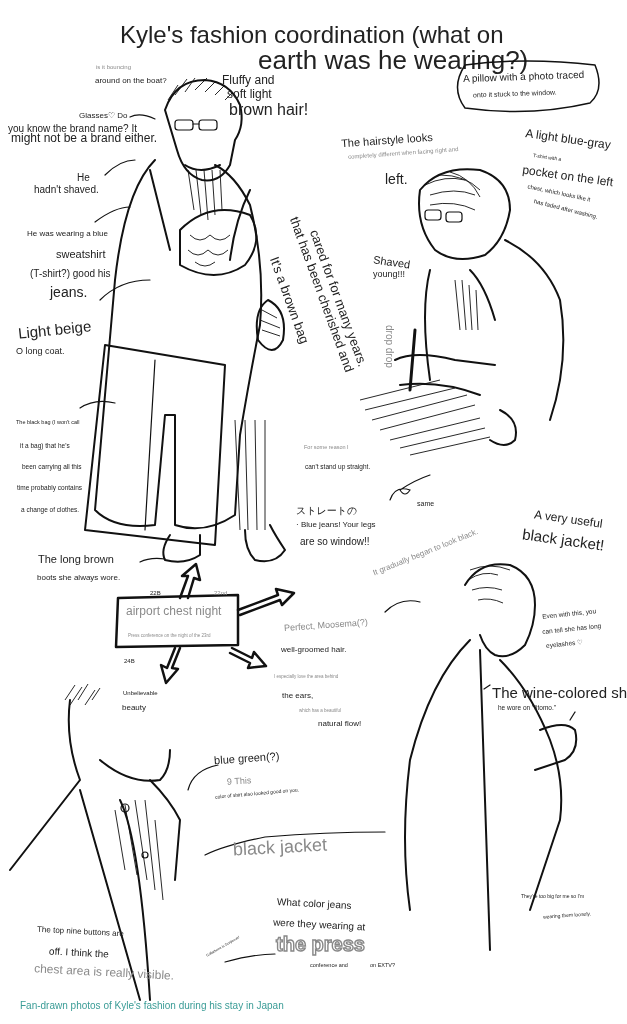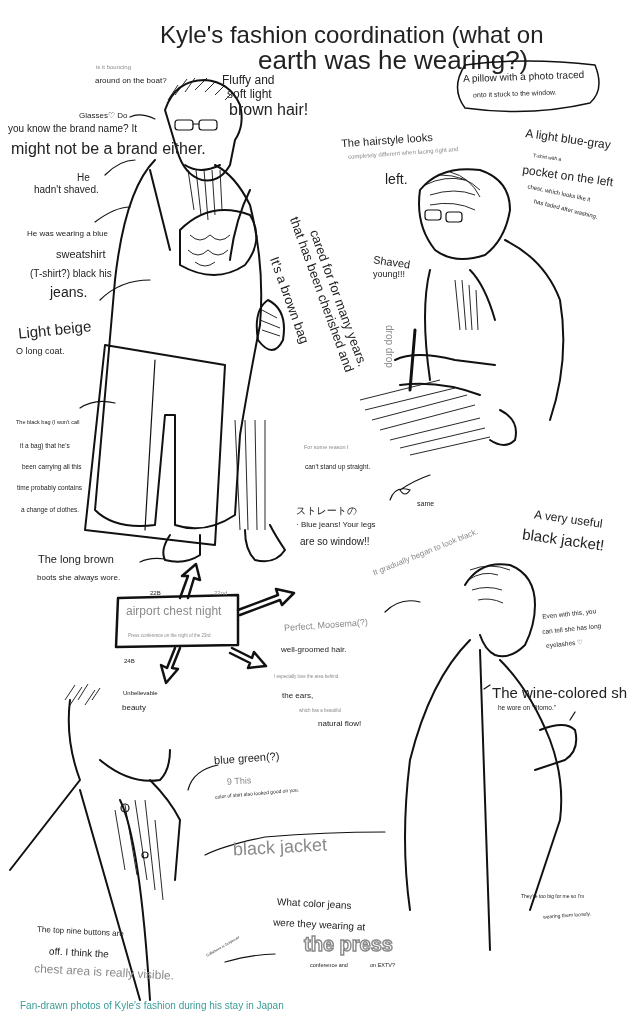--- a/index.html
+++ b/index.html
@@ -5,26 +5,26 @@
   html, body { margin:0; padding:0; background:#ffffff; }
   body { width:627px; height:1024px; position:relative; overflow:hidden; font-family:"Liberation Sans", sans-serif; color:#222; }
   .t { position:absolute; white-space:nowrap; line-height:1.1; }
   .gray { color:#8a8a8a; }
   .dark { color:#222; }
   .teal { color:#3a9c96; }
   svg { position:absolute; overflow:visible; }
   .sk { fill:none; stroke:#111; stroke-width:2; stroke-linecap:round; stroke-linejoin:round; }
   .skt { fill:none; stroke:#111; stroke-width:1.2; stroke-linecap:round; }
   .hatch { fill:none; stroke:#111; stroke-width:0.9; }
-  .outline-text { color:#fff; -webkit-text-stroke:1.4px #888; font-weight:bold;margin-left:28px; }
+  .outline-text { color:#fff; -webkit-text-stroke:1.4px #888; font-weight:bold; }
 </style>
 </head>
 <body>
 
-<div class="t dark" style="left:120px;top:22px;font-size:24px;margin-left:40px;">Kyle's fashion coordination (what on</div>
+<div class="t dark" style="left:120px;top:22px;font-size:24px;">Kyle's fashion coordination (what on</div>
 <div class="t dark" style="left:258px;top:46px;font-size:26px;">earth was he wearing?)</div>
 
 <svg style="left:0;top:0;" width="627" height="1024">
 
   <path class="sk" d="M165 110 q10 -30 40 -30 q25 2 35 25 q5 20 -5 35 l-5 25 q-10 18 -28 15 q-18 -5 -25 -30 z"></path>
   <path class="hatch" d="M168 100 l10 -15 M175 95 l12 -16 M185 92 l10 -14 M195 90 l12 -12 M205 92 l10 -10 M215 95 l10 -10 M225 100 l8 -8"></path>
 
   <rect class="skt" x="175" y="120" width="18" height="10" rx="3"></rect>
   <rect class="skt" x="199" y="120" width="18" height="10" rx="3"></rect>
   <path class="skt" d="M193 124 h6"></path>
@@ -112,38 +112,38 @@
 
 <div class="t dark" style="left:222px;top:74px;font-size:12px;">Fluffy and</div>
 <div class="t dark" style="left:227px;top:88px;font-size:12px;">soft light</div>
 <div class="t dark" style="left:229px;top:101px;font-size:16px;">brown hair!</div>
 
 <div class="t dark" style="left:463px;top:71px;font-size:10px;transform:rotate(-2deg);">A pillow with a photo traced</div>
 <div class="t dark" style="left:473px;top:90px;font-size:7px;transform:rotate(-2deg);">onto it stuck to the window.</div>
 
 <div class="t dark" style="left:79px;top:112px;font-size:8px;">Glasses♡ Do</div>
 <div class="t dark" style="left:8px;top:123px;font-size:10px;">you know the brand name? It</div>
-<div class="t dark" style="left:11px;top:140px;font-size:16px;">might not be a brand either.</div>
+<div class="t dark" style="left:11px;top:132px;font-size:12px;">might not be a brand either.</div>
 
 <div class="t dark" style="left:77px;top:172px;font-size:10px;">He</div>
 <div class="t dark" style="left:34px;top:184px;font-size:10px;">hadn't shaved.</div>
 
 <div class="t dark" style="left:341px;top:134px;font-size:11px;transform:rotate(-4deg);">The hairstyle looks</div>
 <div class="t gray" style="left:348px;top:150px;font-size:6px;transform:rotate(-4deg);">completely different when facing right and</div>
 <div class="t dark" style="left:385px;top:172px;font-size:14px;text-align:right;">left.</div>
 
 <div class="t dark" style="left:525px;top:133px;font-size:12px;transform:rotate(8deg);">A light blue-gray</div>
 <div class="t dark" style="left:533px;top:155px;font-size:5px;transform:rotate(8deg);">T-shirt with a</div>
 <div class="t dark" style="left:522px;top:170px;font-size:12px;transform:rotate(8deg);">pocket on the left</div>
 <div class="t dark" style="left:527px;top:190px;font-size:6px;transform:rotate(12deg);">chest, which looks like it</div>
 <div class="t dark" style="left:533px;top:206px;font-size:6px;transform:rotate(14deg);">has faded after washing.</div>
 
 <div class="t dark" style="left:27px;top:230px;font-size:8px;">He was wearing a blue</div>
 <div class="t dark" style="left:56px;top:248px;font-size:11px;">sweatshirt</div>
-<div class="t dark" style="left:30px;top:268px;font-size:10px;">(T-shirt?) black his</div>
+<div class="t dark" style="left:30px;top:268px;font-size:10px;">(T-shirt?) good his</div>
 <div class="t dark" style="left:50px;top:285px;font-size:14px;">jeans.</div>
 
 <div class="t dark" style="left:280px;top:255px;font-size:13px;transform:rotate(70deg);transform-origin:left top;">It's a brown bag</div>
 <div class="t dark" style="left:300px;top:215px;font-size:13px;transform:rotate(70deg);transform-origin:left top;">that has been cherished and</div>
 <div class="t dark" style="left:320px;top:228px;font-size:13px;transform:rotate(70deg);transform-origin:left top;">cared for for many years.</div>
 
 <div class="t dark" style="left:373px;top:256px;font-size:11px;transform:rotate(8deg);">Shaved</div>
 <div class="t dark" style="left:373px;top:270px;font-size:9px;">young!!!</div>
 <div class="t gray" style="left:395px;top:325px;font-size:10px;transform:rotate(90deg);transform-origin:left top;">drop drop</div>
 

